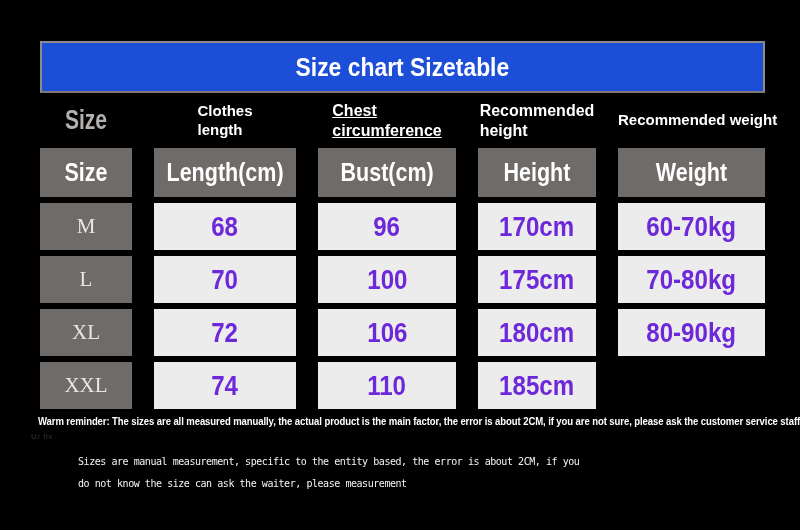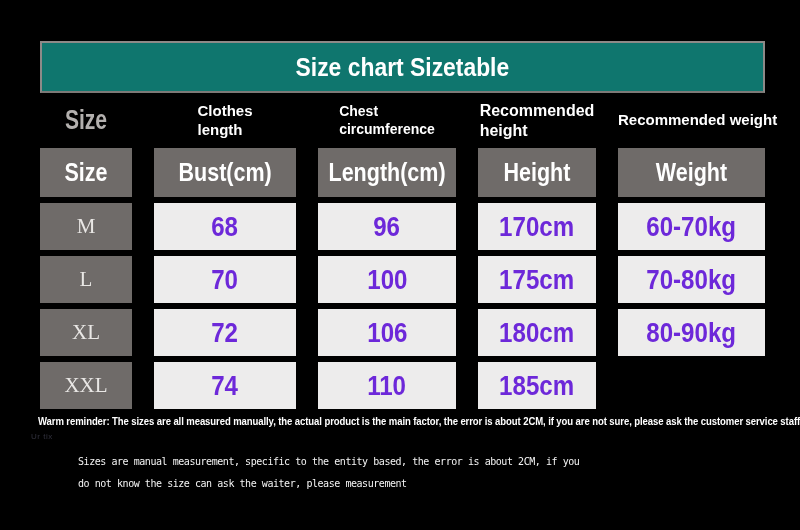--- a/index.html
+++ b/index.html
@@ -5,21 +5,21 @@
   * { margin:0; padding:0; box-sizing:border-box; }
   html,body { background:#000; }
   body { font-family:"Liberation Sans", sans-serif; }
   .screen {
     position:relative; width:800px; height:530px; background:#000000;
     overflow:hidden;
   }
   
   .title-bar {
     position:absolute; left:40px; top:41px; width:725px; height:52px;
-    background:#0f766e;
+    background:#1d4ed8;
     border:2px solid #8d8a88;
     border-bottom-color:#7c7977;
     display:flex; align-items:center; justify-content:center;
   }
   .title-bar .txt {
     color:#ffffff; font-size:26px; font-weight:bold; letter-spacing:0px;
     display:inline-block; transform:scaleX(0.88); transform-origin:center;
     white-space:nowrap;
   }
   
@@ -32,21 +32,21 @@
   
   .header1 { top:95px; height:51px; }
   .h1cell {
     display:flex; align-items:center; justify-content:center;
     color:#ffffff; font-weight:bold; white-space:pre-line; line-height:1.25;
   }
   .h1cell .inner { display:inline-block; text-align:left; white-space:pre-line; }
   .h1-size { font-size:27px; color:#b3b0ae; }
   .h1-size .inner { transform:scaleX(0.78); transform-origin:center; }
   .h1-clothes { font-size:15px; }
-  .h1-chest { font-size:14px; }
+  .h1-chest { font-size:16px;text-decoration:underline; }
   .h1-height { font-size:16px; }
   .h1-weight { font-size:15px; }
   .h1-weight .inner { white-space:nowrap; }
   
   .size-table {
     top:148px;
     grid-template-rows:49px 47px 47px 47px 47px;
     row-gap:6px;
   }
   .cell {
@@ -119,24 +119,24 @@
       <span class="inner">Recommended weight</span>
     </div>
   </div>
 
   <div class="grid5 size-table">
 
     <div class="cell cell-head">
         <span class="inner">Size</span>
       </div>
     <div class="cell cell-head">
+        <span class="inner">Length(cm)</span>
+      </div>
+    <div class="cell cell-head">
         <span class="inner">Bust(cm)</span>
-      </div>
-    <div class="cell cell-head">
-        <span class="inner">Length(cm)</span>
       </div>
     <div class="cell cell-head">
         <span class="inner">Height</span>
       </div>
     <div class="cell cell-head">
         <span class="inner">Weight</span>
       </div>
 
     <div class="cell cell-size">
         <span>M</span>

